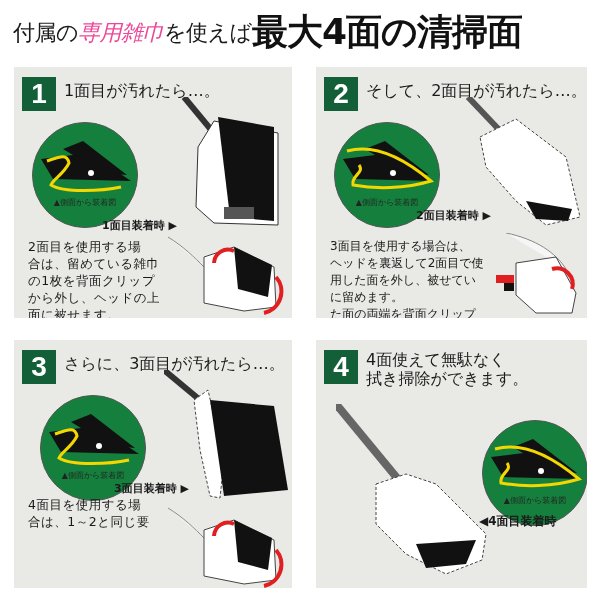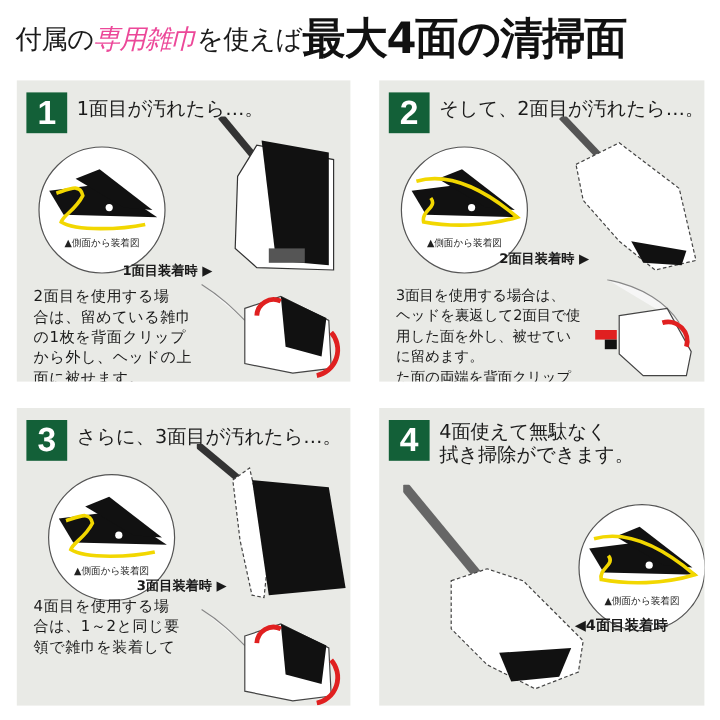--- a/index.html
+++ b/index.html
@@ -15,21 +15,21 @@
   .p2 { left:316px; top:67px; width:271px; height:251px; }
   .p3 { left:14px; top:340px; width:278px; height:248px; }
   .p4 { left:316px; top:340px; width:271px; height:248px; }
 
   .numbox { position:absolute; left:8px; top:10px; width:34px; height:34px; background:#136038;
             color:#fff; font-size:28px; font-weight:bold; text-align:center; line-height:34px;
             font-family:"Liberation Sans", sans-serif; }
   .ptitle { position:absolute; left:50px; top:14px; font-size:16px; line-height:20px; white-space:nowrap; color:#1a1a1a; }
   .p4 .ptitle { top:10px; font-size:16px; line-height:19px; }
 
-  .circle { position:absolute; width:104px; height:104px; border-radius:50%; background:#ffffff;
+  .circle { position:absolute; width:104px; height:104px; border-radius:50%; background:#15803d;
             border:1px solid #555;text-decoration:underline; }
   .circle svg { position:absolute; left:0; top:0; }
   .circle .cap { position:absolute; left:0; width:104px; top:74px; text-align:center; font-size:8px; color:#222; }
 
   .mount { position:absolute; font-size:11px; font-weight:bold; white-space:nowrap; color:#1a1a1a; }
   .desc { position:absolute; font-size:12.5px; line-height:17px; color:#1a1a1a; letter-spacing:0.5px; }
 
   .illus { position:absolute; }
 </style>
 </head>
@@ -134,21 +134,20 @@
   <svg class="illus" style="left:150px;top:30px;" width="128" height="130">
     <line x1="0" y1="0" x2="60" y2="50" stroke="#333" stroke-width="6"></line>
     <polygon points="30,30 44,20 60,90 56,128 46,126 36,80" fill="#fff" stroke="#444" stroke-dasharray="3,2"></polygon>
     <polygon points="46,30 110,36 124,120 60,126" fill="#111"></polygon>
   </svg>
   <div class="mount" style="left:100px;top:141px;text-align:right;">3面目装着時 ▶</div>
 
   <div class="desc" style="left:14px;top:156px;">
     <div>4面目を使用する場</div>
     <div>合は、1～2と同じ要</div>
-    <div>領で雑巾を装着して</div>
   </div>
 
   <svg class="illus" style="left:150px;top:160px;" width="128" height="88">
     <path d="M4,8 C20,18 30,28 40,38" stroke="#888" fill="#f6f6f6"></path>
     <polygon points="40,30 70,20 110,40 112,80 80,84 40,76" fill="#fff" stroke="#444"></polygon>
     <polygon points="70,20 108,38 104,70 74,62" fill="#111"></polygon>
     <path d="M50,36 A14,14 0 0 1 70,24" stroke="#e02020" stroke-width="4" fill="none"></path>
     <path d="M112,50 A22,22 0 0 1 100,86" stroke="#e02020" stroke-width="4" fill="none"></path>
   </svg>
 </div>

